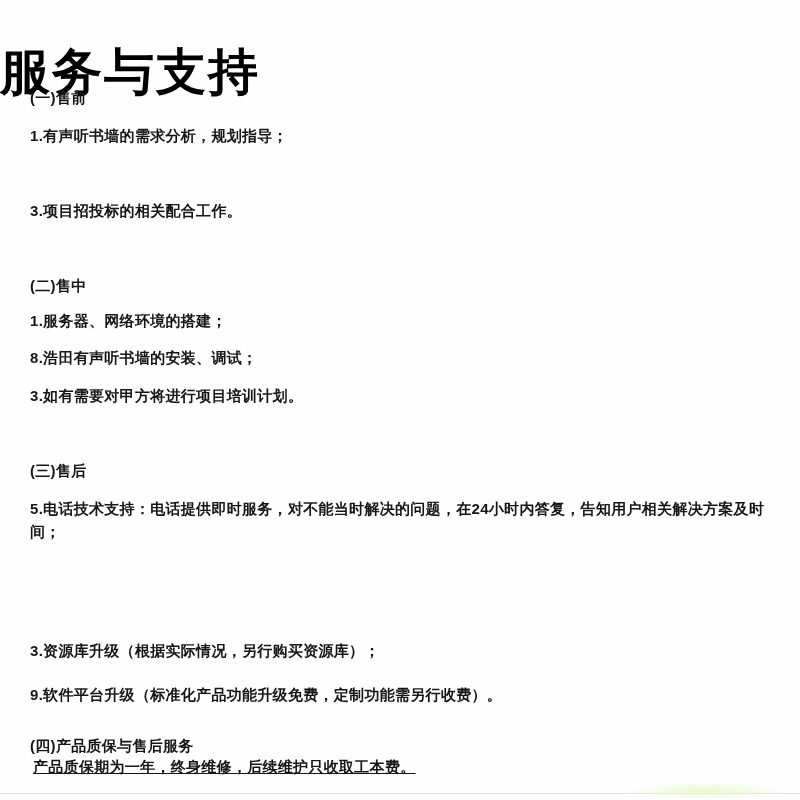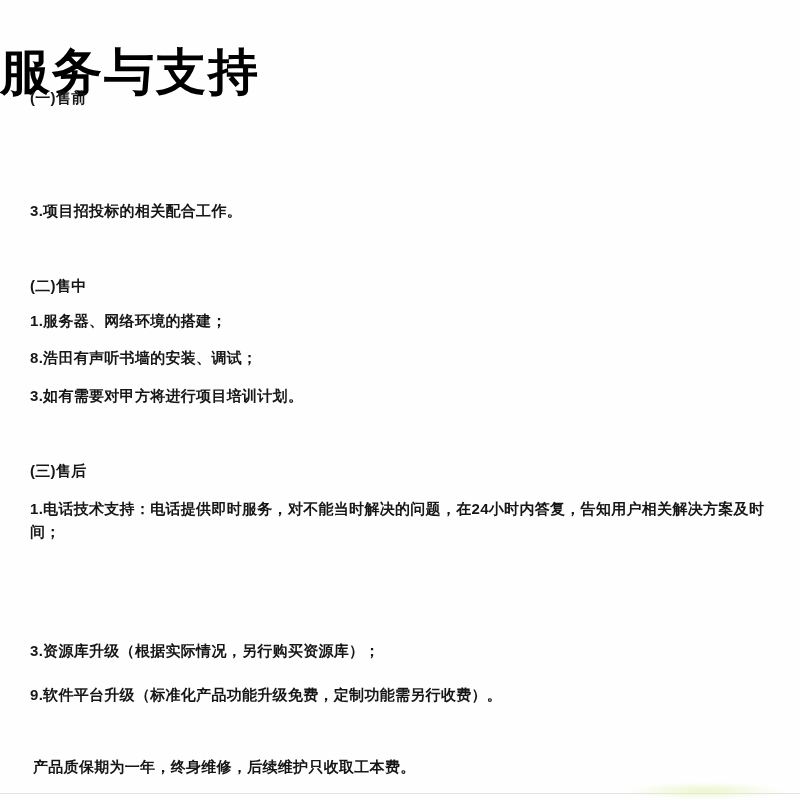--- a/index.html
+++ b/index.html
@@ -32,21 +32,21 @@
     left: 30px;
     right: 12px;
     font-size: 15px;
     line-height: 23px;
     font-weight: bold;
     color: #161616;
     white-space: pre-line;
     letter-spacing: 0.3px;
   }
   .lh24 { line-height: 24px; }
-  .indent { left: 33px; }
+  .indent { left: 33px; text-decoration: underline; }
   .bottom-divider {
     position: absolute;
     top: 793px;
     left: 0;
     width: 100%;
     height: 1px;
     background: #e3e3e3;
   }
   .corner-smudge {
     position: absolute;
@@ -59,30 +59,32 @@
   }
 </style>
 </head>
 <body>
 
 <div class="page">
 
   <h1 class="title">服务与支持</h1>
 
   <div class="line" style="top:86px">(一)售前</div>
+  <div class="line" style="top:124px">1.有声听书墙的需求分析，规划指导；</div>
   <div class="line" style="top:199px">3.项目招投标的相关配合工作。</div>
 
   <div class="line" style="top:274px">(二)售中</div>
   <div class="line" style="top:309px">1.服务器、网络环境的搭建；</div>
   <div class="line" style="top:346px">8.浩田有声听书墙的安装、调试；</div>
   <div class="line" style="top:384px">3.如有需要对甲方将进行项目培训计划。</div>
 
   <div class="line" style="top:459px">(三)售后</div>
-  <div class="line" style="top:497px">1.电话技术支持：电话提供即时服务，对不能当时解决的问题，在24小时内答复，告知用户相关解决方案及时间；</div>
+  <div class="line" style="top:497px">5.电话技术支持：电话提供即时服务，对不能当时解决的问题，在24小时内答复，告知用户相关解决方案及时间；</div>
   <div class="line" style="top:639px">3.资源库升级（根据实际情况，另行购买资源库）；</div>
   <div class="line" style="top:683px">9.软件平台升级（标准化产品功能升级免费，定制功能需另行收费）。</div>
 
+  <div class="line" style="top:734px">(四)产品质保与售后服务</div>
   <div class="line indent" style="top:755px">产品质保期为一年，终身维修，后续维护只收取工本费。</div>
 
   <div class="bottom-divider"></div>
   <div class="corner-smudge"></div>
 
 </div>
 
 </body></html>

